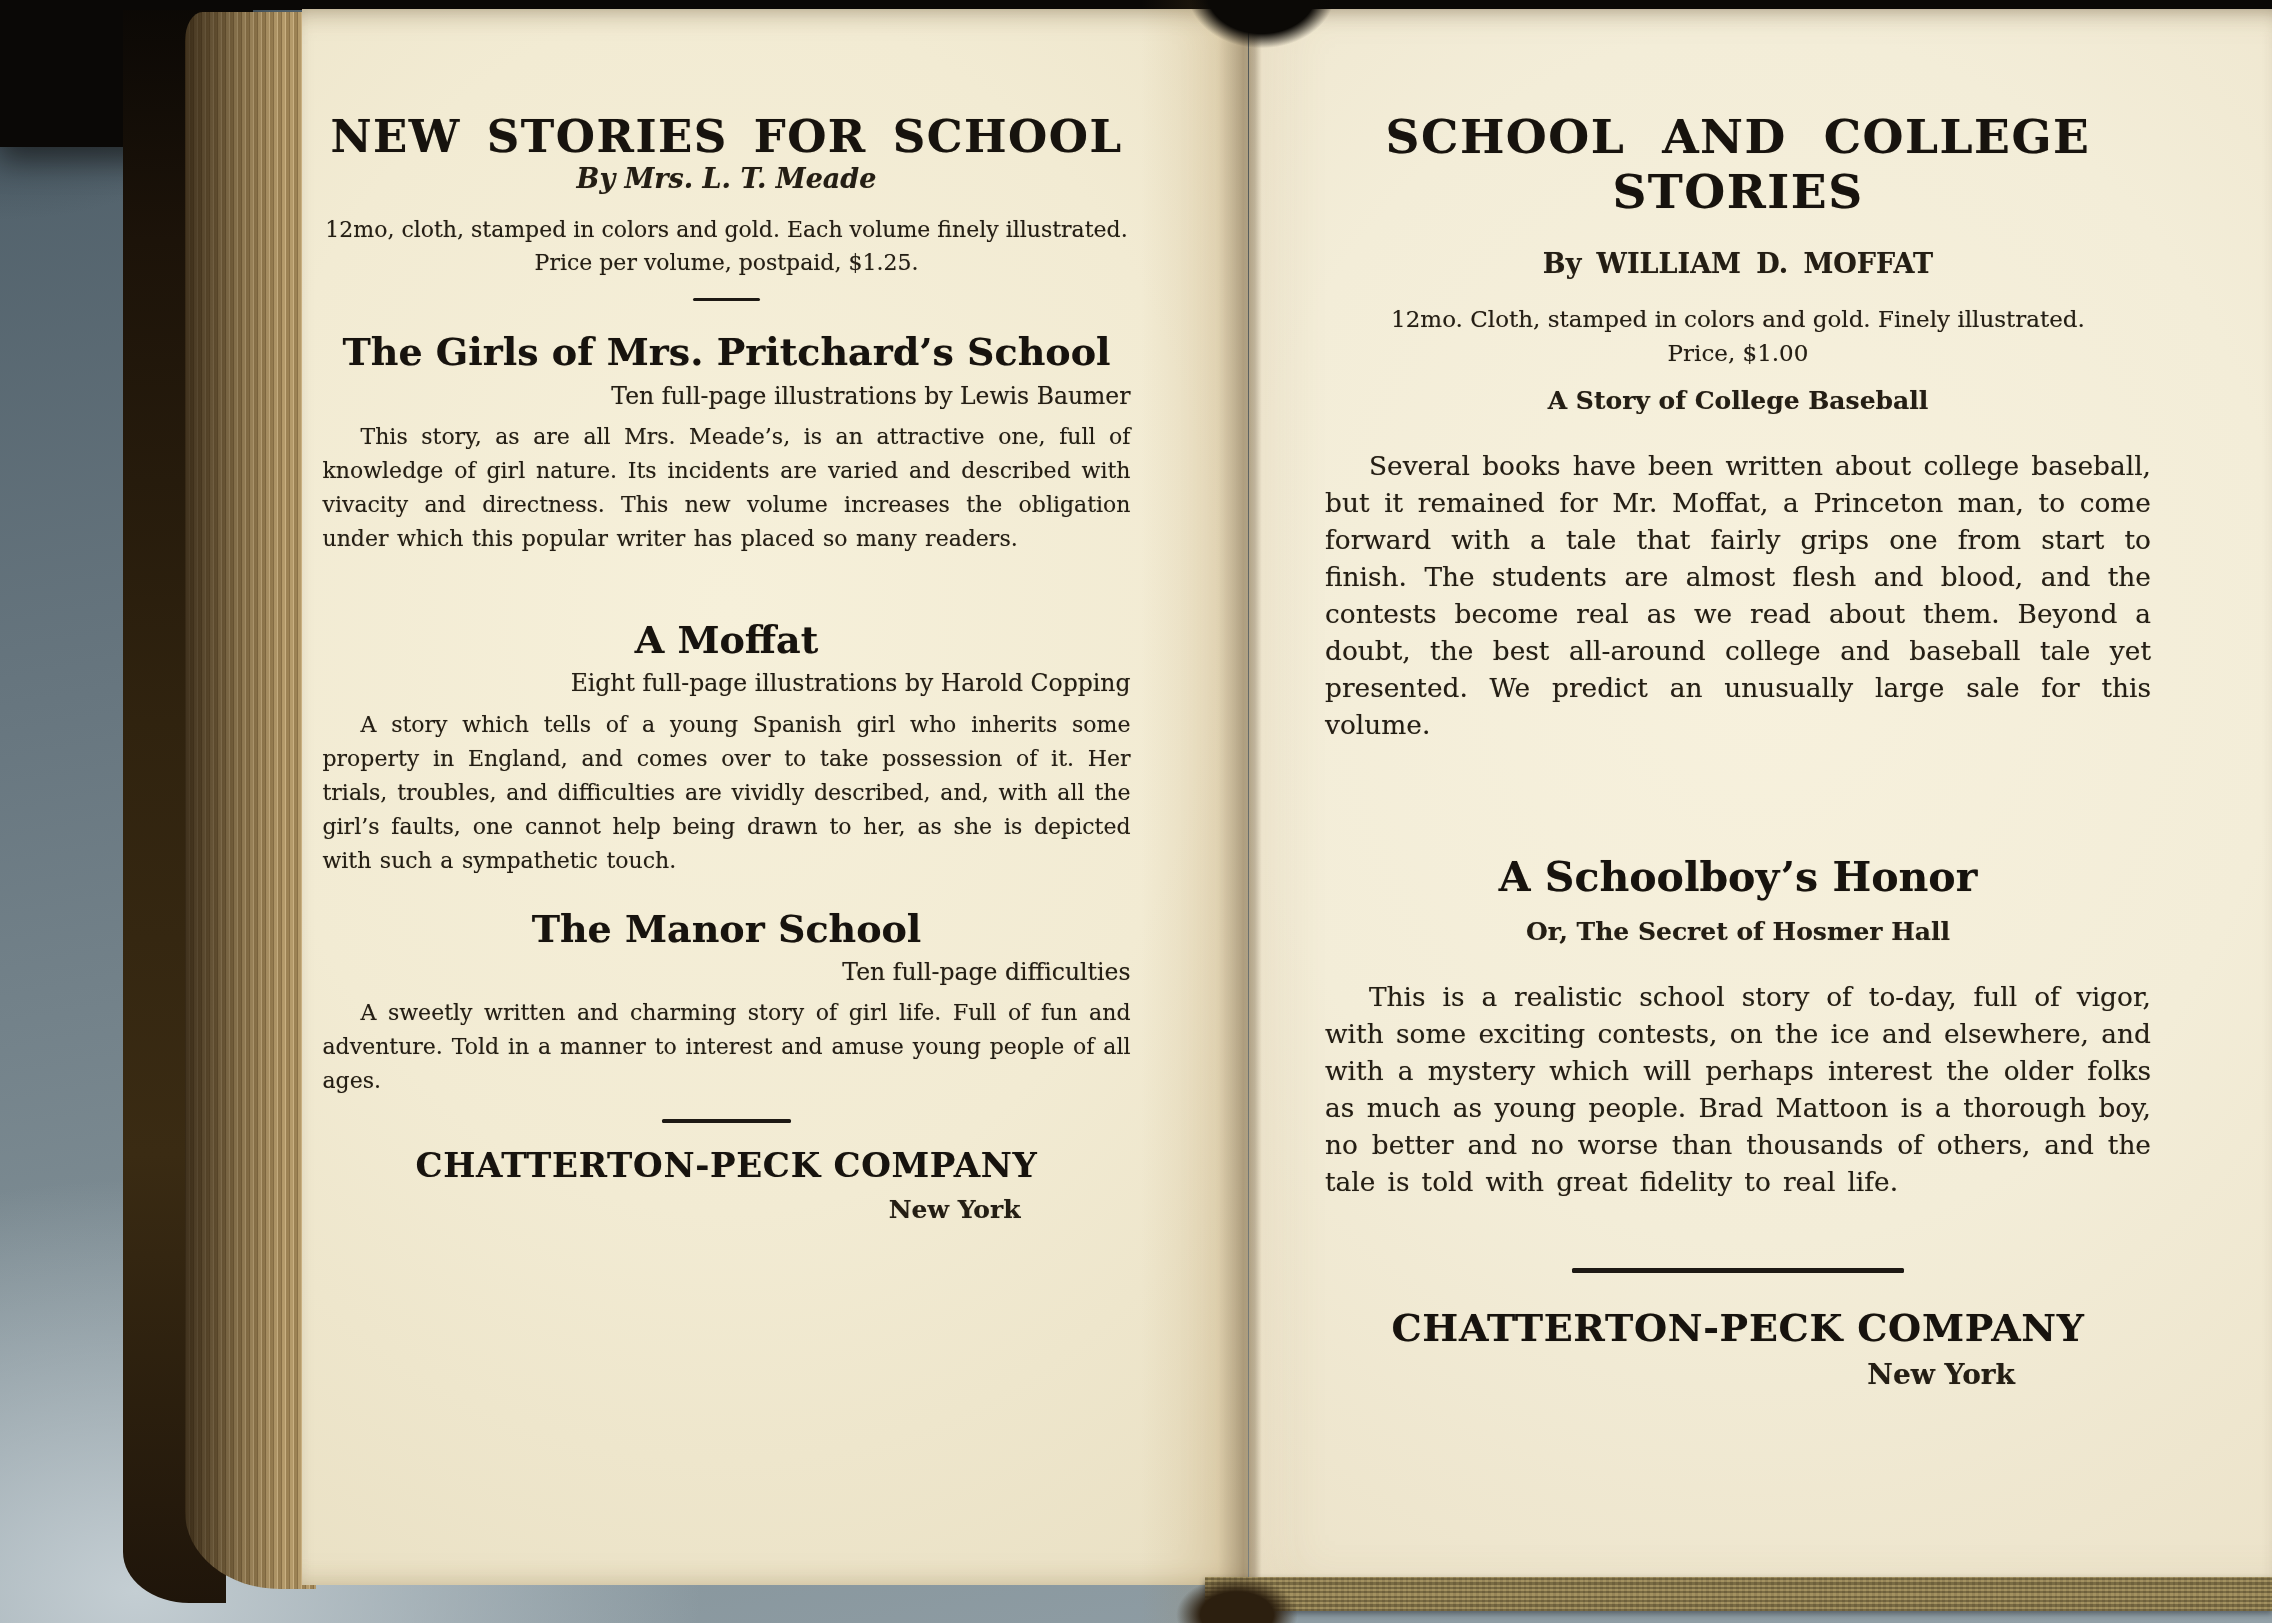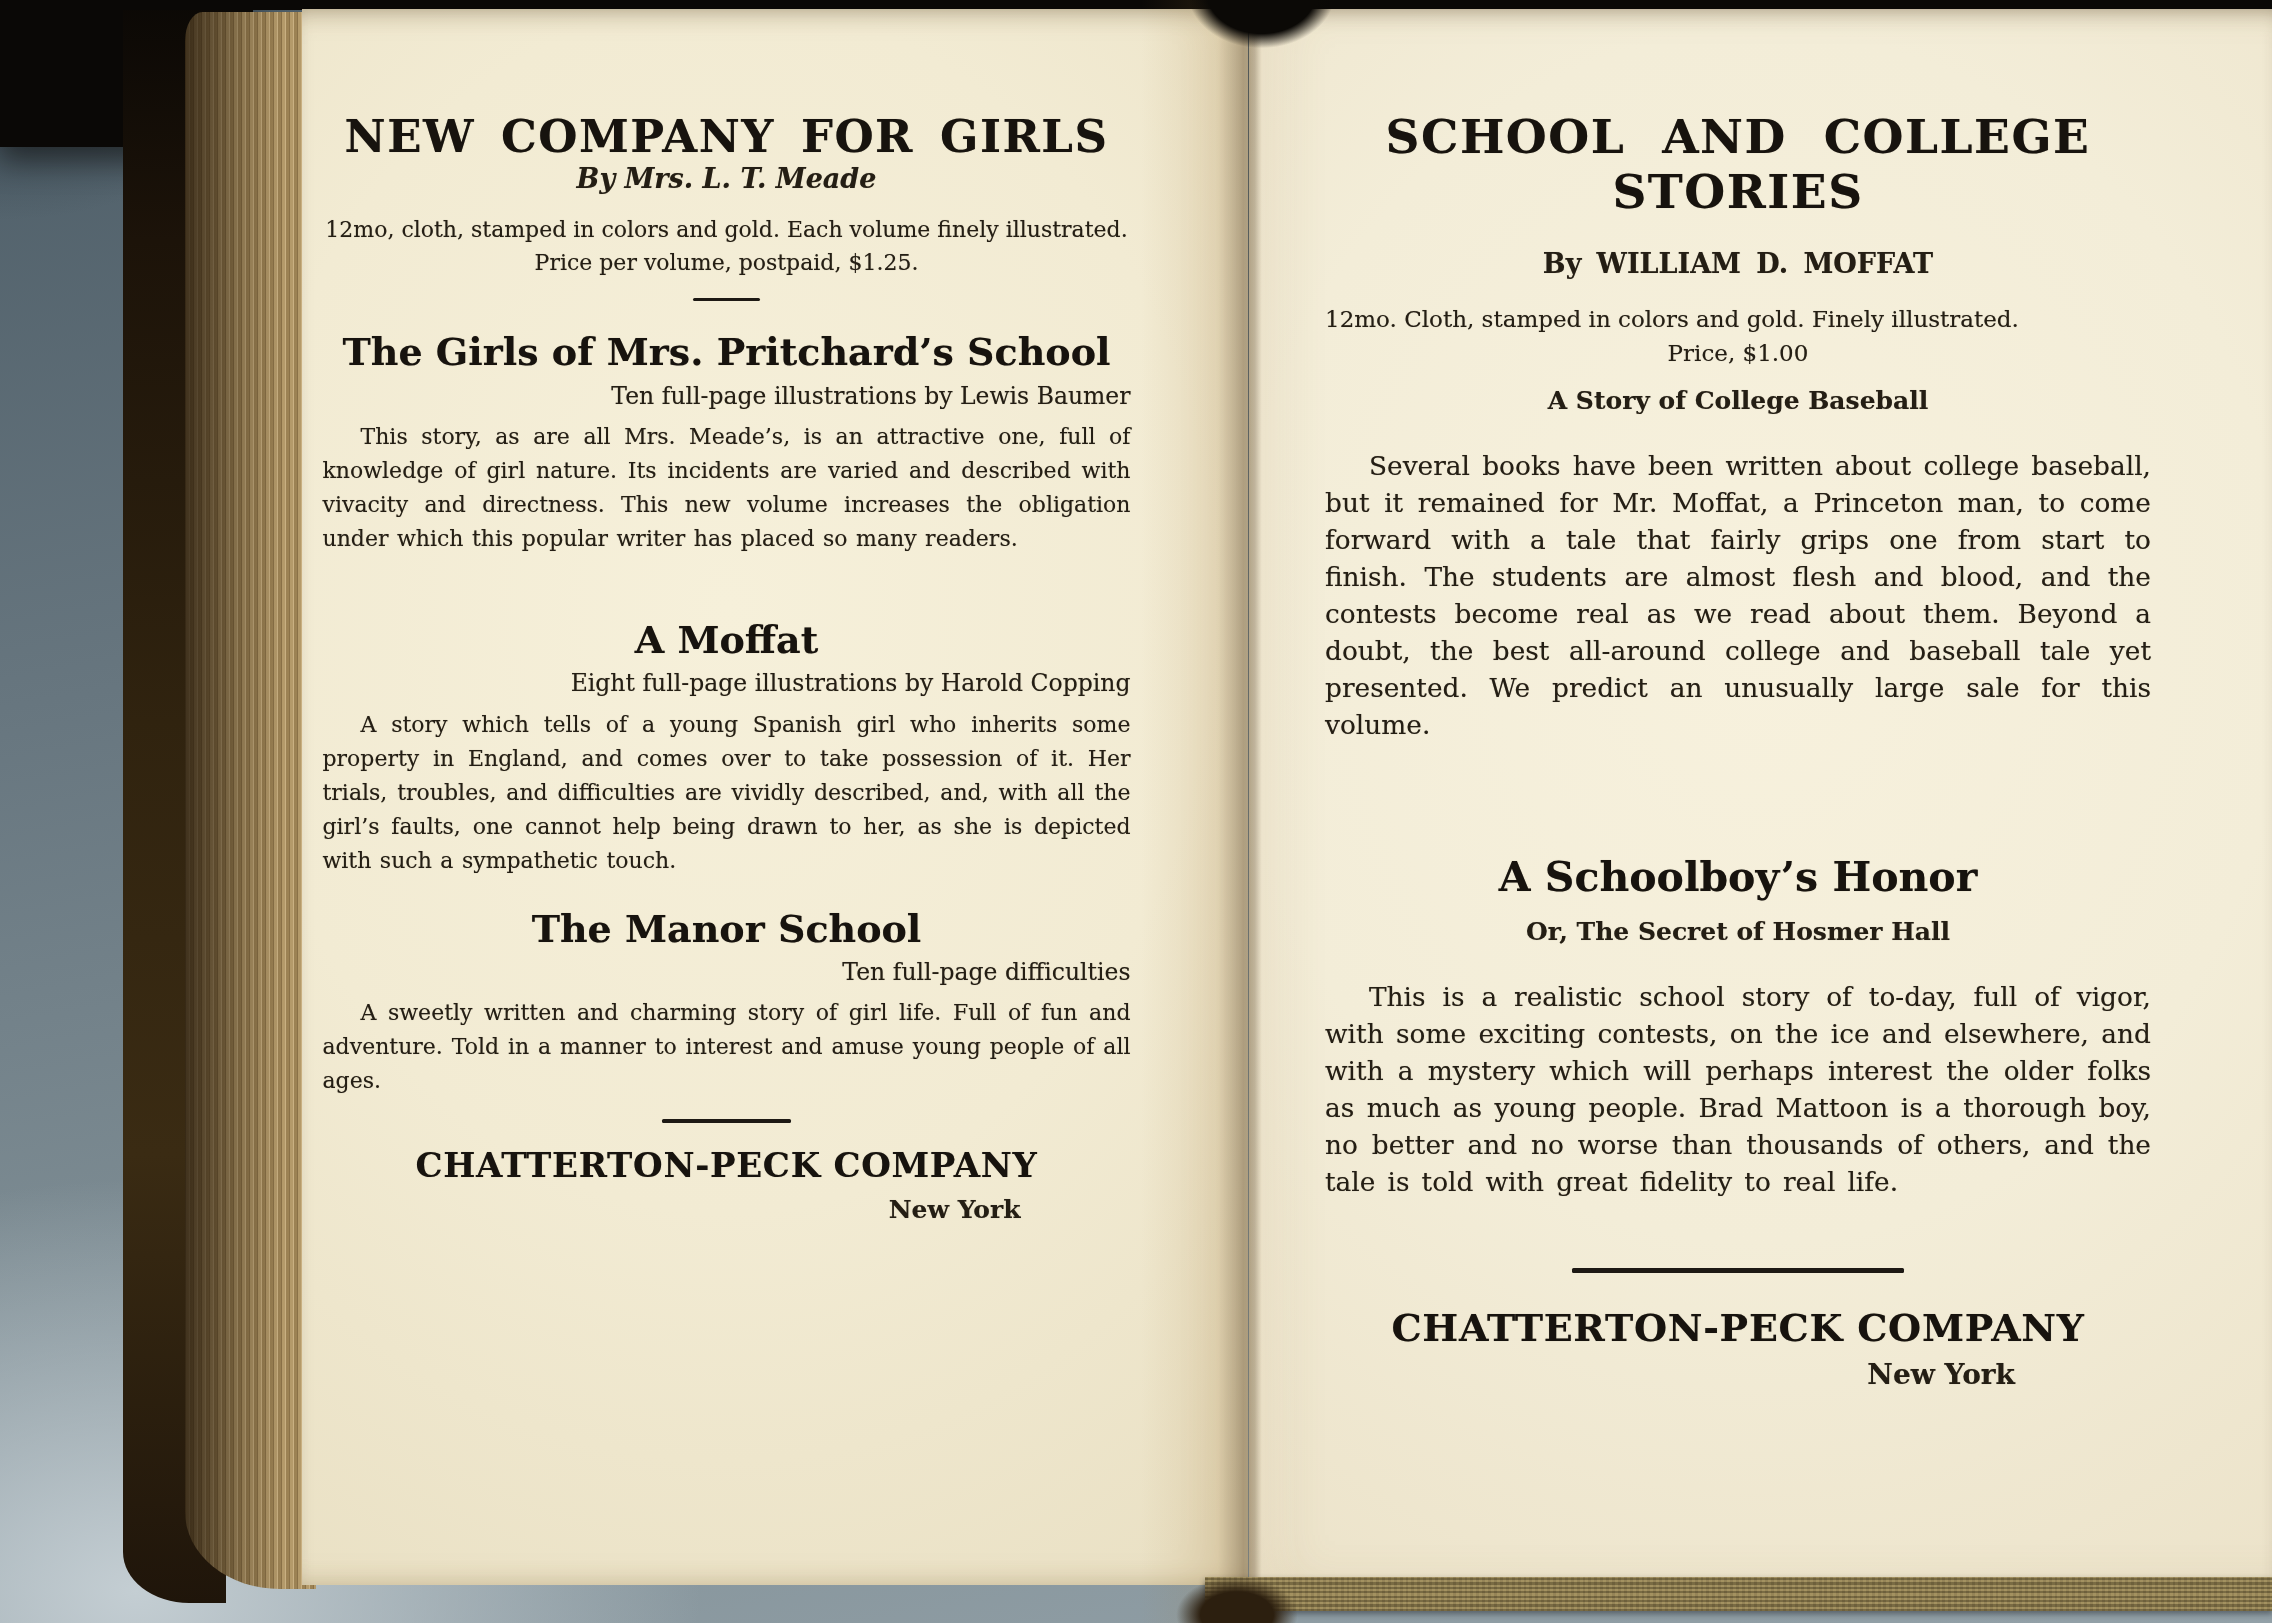--- a/index.html
+++ b/index.html
@@ -91,21 +91,21 @@
   .sec .body{margin-top:10.3px;font-size:22px;line-height:34px;text-align:justify;
     text-indent:38px;word-spacing:1.5px;}
   .sec .b5{min-height:169px;} .sec .b3{min-height:101px;}
   .lp-publisher{margin-top:22px;text-align:center;font-size:34px;font-weight:bold;
     letter-spacing:0.7px;color:#17130e;}
   .lp-city{margin-top:10.3px;text-align:right;padding-right:110px;font-size:25px;font-weight:bold;}
   
   .rp-title{padding-top:100px;text-align:center;font-size:47px;font-weight:bold;
     letter-spacing:1.5px;word-spacing:19px;color:#17130e;}
   .rp-byline{margin-top:29px;text-align:center;font-size:27px;font-weight:bold;word-spacing:5.9px;}
-  .rp-imprint{margin-top:23.5px;font-size:23px;line-height:34px;}
+  .rp-imprint{margin-top:23.5px;text-align:center;font-size:23px;line-height:34px;}
   .rp-imprint2{text-align:center;font-size:23px;line-height:34px;}
   .rsec h2{text-align:center;font-size:41px;font-weight:bold;color:#17130e;}
   .rsec-1 h2{margin-top:73px;}
   .rsec-2 h2{margin-top:110px;}
   .rsec .sub{margin-top:16px;text-align:center;font-size:25px;font-weight:bold;}
   .rsec .body{margin-top:32px;font-size:26.4px;line-height:37px;text-align:justify;
     text-indent:44px;word-spacing:3.7px;}
   .rsec .b8{min-height:292px;} .rsec .b7{min-height:255px;}
   .rule-lg{width:332px;height:4.4px;margin:35px auto 0;}
   .rp-publisher{margin-top:32px;text-align:center;font-size:38px;font-weight:bold;
@@ -117,21 +117,21 @@
 
 <div id="scene">
   <div class="backdrop"></div>
   <div class="black-corner"></div>
   <div class="spine-dark"></div>
   <div class="fore-edge"></div>
   <div class="top-strip"></div>
 
   <div class="page left-page">
     <div class="content">
-      <h1 class="lp-title tx">NEW COMPANY FOR GIRLS</h1>
+      <h1 class="lp-title tx">NEW STORIES FOR SCHOOL</h1>
       <div class="lp-byline tx">By Mrs. L. T. Meade</div>
       <p class="lp-imprint tx">12mo, cloth, stamped in colors and gold.  Each volume finely illustrated.  Price per volume, postpaid, $1.25.</p>
       <div class="rule rule-sm"></div>
 
       <section class="sec">
         <h2 class="tx">The Girls of Mrs. Pritchard’s School</h2>
         <div class="sub tx">Ten full-page illustrations by Lewis Baumer</div>
         <p class="body b5 tx">This story, as are all Mrs. Meade’s, is an attractive one, full of knowledge of girl nature.  Its incidents are varied and described with vivacity and directness.  This new volume increases the obligation under which this popular writer has placed so many readers.</p>
       </section>
 

